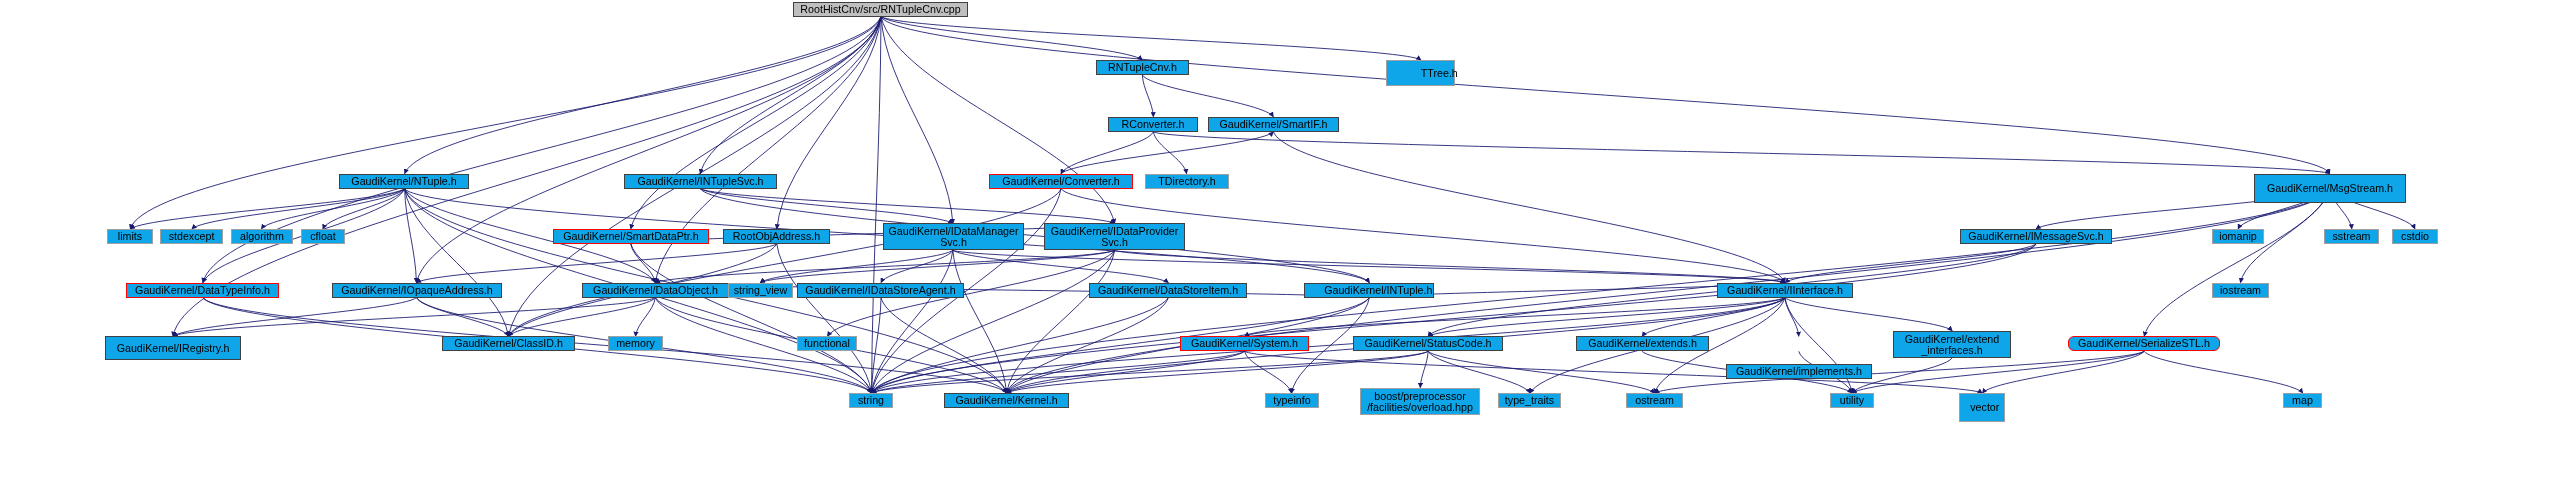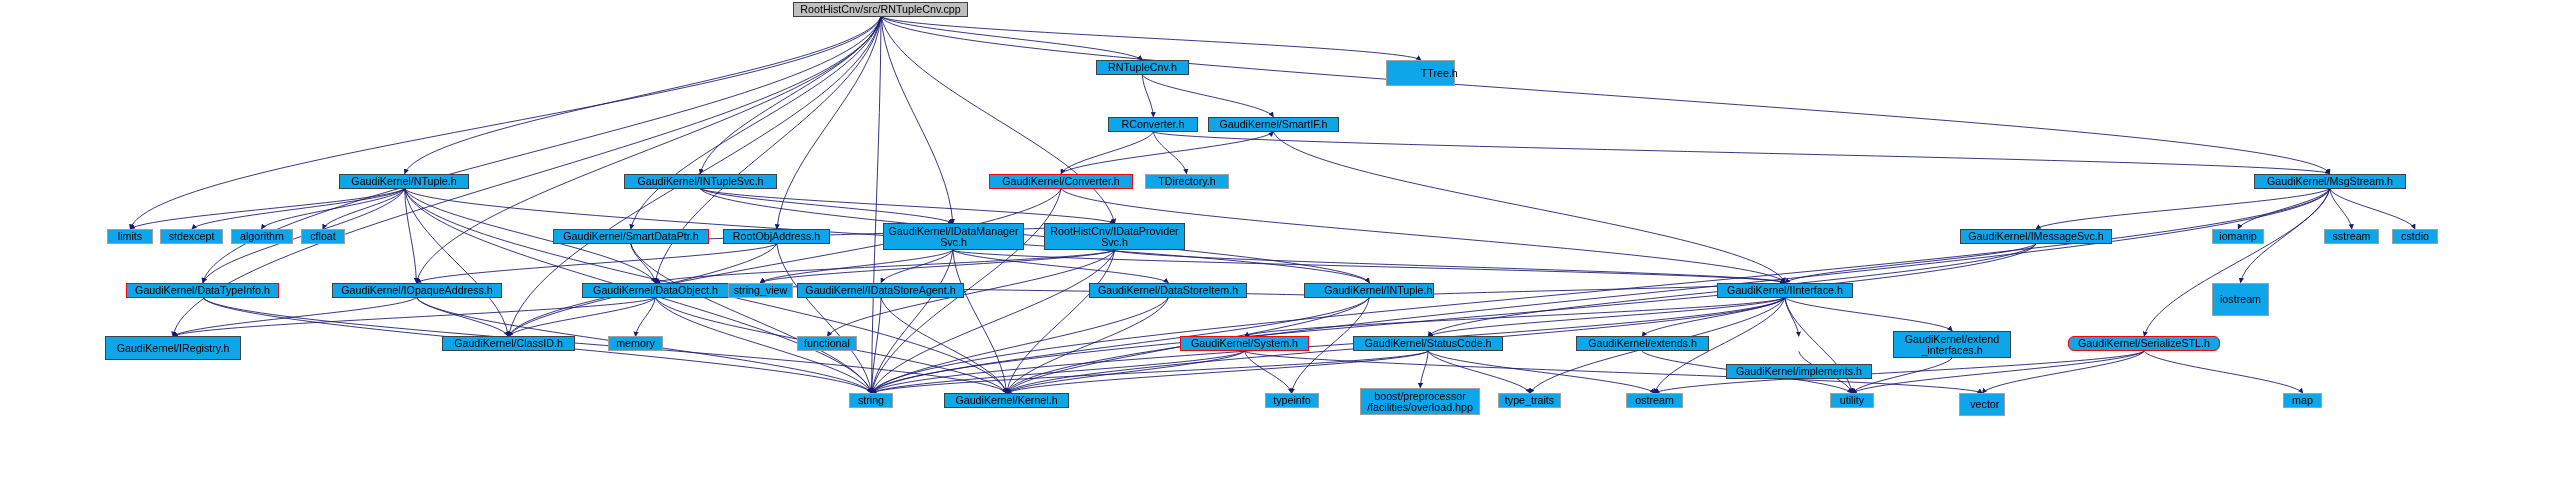--- a/index.html
+++ b/index.html
@@ -165,60 +165,60 @@
   <div id="node-layer">
       <div class="node n-root" style="left: 793px; top: 1.6px; width: 175px; height: 15px;">RootHistCnv/src/RNTupleCnv.cpp</div>
       <div class="node n-hdr" style="left: 1096px; top: 60px; width: 93px; height: 15px;">RNTupleCnv.h</div>
       <div class="node n-ext" style="left: 1386px; top: 60px; width: 69px; height: 26px; padding-left: 40px;">TTree.h</div>
       <div class="node n-hdr" style="left: 1108px; top: 117px; width: 90px; height: 15px;">RConverter.h</div>
       <div class="node n-hdr" style="left: 1208px; top: 117px; width: 131px; height: 15px;">GaudiKernel/SmartIF.h</div>
       <div class="node n-hdr" style="left: 339px; top: 174px; width: 130px; height: 15px;">GaudiKernel/NTuple.h</div>
       <div class="node n-hdr" style="left: 624px; top: 174px; width: 153px; height: 15px;">GaudiKernel/INTupleSvc.h</div>
       <div class="node n-red" style="left: 989px; top: 174px; width: 144px; height: 15px;">GaudiKernel/Converter.h</div>
       <div class="node n-ext" style="left: 1145px; top: 174px; width: 84px; height: 15px;">TDirectory.h</div>
-      <div class="node n-hdr" style="left: 2254px; top: 174px; width: 152px; height: 15px;">GaudiKernel/MsgStream.h</div>
+      <div class="node n-hdr" style="left: 2254px; top: 174px; width: 152px; height: 29px;">GaudiKernel/MsgStream.h</div>
       <div class="node n-ext" style="left: 107px; top: 229px; width: 46px; height: 15px;">limits</div>
       <div class="node n-ext" style="left: 160px; top: 229px; width: 63px; height: 15px;">stdexcept</div>
       <div class="node n-ext" style="left: 231px; top: 229px; width: 62px; height: 15px;">algorithm</div>
       <div class="node n-ext" style="left: 301px; top: 229px; width: 44px; height: 15px;">cfloat</div>
       <div class="node n-red" style="left: 553px; top: 229px; width: 156px; height: 15px;">GaudiKernel/SmartDataPtr.h</div>
       <div class="node n-hdr" style="left: 723px; top: 229px; width: 107px; height: 15px;">RootObjAddress.h</div>
       <div class="node n-hdr" style="left: 883px; top: 223px; width: 141px; height: 27px;">GaudiKernel/IDataManager
 Svc.h</div>
-      <div class="node n-hdr" style="left: 1044px; top: 223px; width: 141px; height: 27px;">RootHistCnv/IDataProvider
+      <div class="node n-hdr" style="left: 1044px; top: 223px; width: 141px; height: 27px;">GaudiKernel/IDataProvider
 Svc.h</div>
       <div class="node n-hdr" style="left: 1960px; top: 229px; width: 152px; height: 15px;">GaudiKernel/IMessageSvc.h</div>
       <div class="node n-ext" style="left: 2212px; top: 229px; width: 52px; height: 15px;">iomanip</div>
       <div class="node n-ext" style="left: 2324px; top: 229px; width: 55px; height: 15px;">sstream</div>
       <div class="node n-ext" style="left: 2392px; top: 229px; width: 46px; height: 15px;">cstdio</div>
       <div class="node n-red" style="left: 126px; top: 283px; width: 153px; height: 15px;">GaudiKernel/DataTypeInfo.h</div>
       <div class="node n-hdr" style="left: 332px; top: 283px; width: 170px; height: 15px;">GaudiKernel/IOpaqueAddress.h</div>
       <div class="node n-hdr" style="left: 582px; top: 283px; width: 147px; height: 15px;">GaudiKernel/DataObject.h</div>
       <div class="node n-ext" style="left: 728px; top: 283px; width: 65px; height: 15px;">string_view</div>
       <div class="node n-hdr" style="left: 797px; top: 283px; width: 167px; height: 15px;">GaudiKernel/IDataStoreAgent.h</div>
       <div class="node n-hdr" style="left: 1089px; top: 283px; width: 158px; height: 15px;">GaudiKernel/DataStoreItem.h</div>
       <div class="node n-hdr" style="left: 1304px; top: 283px; width: 130px; height: 15px; padding-left: 21px;">GaudiKernel/INTuple.h</div>
       <div class="node n-hdr" style="left: 1717px; top: 283px; width: 136px; height: 15px;">GaudiKernel/IInterface.h</div>
-      <div class="node n-ext" style="left: 2212px; top: 283px; width: 57px; height: 33px;">iostream</div>
+      <div class="node n-ext" style="left: 2212px; top: 283px; width: 57px; height: 15px;">iostream</div>
       <div class="node n-hdr" style="left: 105px; top: 336px; width: 136px; height: 24px;">GaudiKernel/IRegistry.h</div>
       <div class="node n-hdr" style="left: 442px; top: 336px; width: 133px; height: 15px;">GaudiKernel/ClassID.h</div>
       <div class="node n-ext" style="left: 608px; top: 336px; width: 55px; height: 15px;">memory</div>
       <div class="node n-ext" style="left: 797px; top: 336px; width: 60px; height: 15px;">functional</div>
       <div class="node n-red" style="left: 1180px; top: 336px; width: 129px; height: 15px;">GaudiKernel/System.h</div>
       <div class="node n-hdr" style="left: 1353px; top: 336px; width: 150px; height: 15px;">GaudiKernel/StatusCode.h</div>
       <div class="node n-hdr" style="left: 1576px; top: 336px; width: 133px; height: 15px;">GaudiKernel/extends.h</div>
       <div class="node n-hdr" style="left: 1726px; top: 336px; width: 146px; height: 15px; margin-top: 28px;">GaudiKernel/implements.h</div>
       <div class="node n-hdr" style="left: 1893px; top: 331px; width: 118px; height: 27px;">GaudiKernel/extend
 _interfaces.h</div>
       <div class="node n-red" style="left: 2068px; top: 336px; width: 152px; height: 15px; border-radius: 6px;">GaudiKernel/SerializeSTL.h</div>
       <div class="node n-ext" style="left: 849px; top: 393px; width: 44px; height: 15px;">string</div>
       <div class="node n-hdr" style="left: 944px; top: 393px; width: 125px; height: 15px;">GaudiKernel/Kernel.h</div>
       <div class="node n-ext" style="left: 1265px; top: 393px; width: 54px; height: 15px;">typeinfo</div>
       <div class="node n-ext" style="left: 1360px; top: 388px; width: 120px; height: 27px;">boost/preprocessor
 /facilities/overload.hpp</div>
       <div class="node n-ext" style="left: 1498px; top: 393px; width: 63px; height: 15px;">type_traits</div>
       <div class="node n-ext" style="left: 1626px; top: 393px; width: 57px; height: 15px;">ostream</div>
       <div class="node n-ext" style="left: 1830px; top: 393px; width: 44px; height: 15px;">utility</div>
-      <div class="node n-ext" style="left: 1959px; top: 393px; width: 46px; height: 23px; padding-left: 8px;">vector</div>
+      <div class="node n-ext" style="left: 1959px; top: 393px; width: 46px; height: 29px; padding-left: 8px;">vector</div>
       <div class="node n-ext" style="left: 2283px; top: 393px; width: 39px; height: 15px;">map</div>
     </div>
 </div>
 
 
 </body></html>

